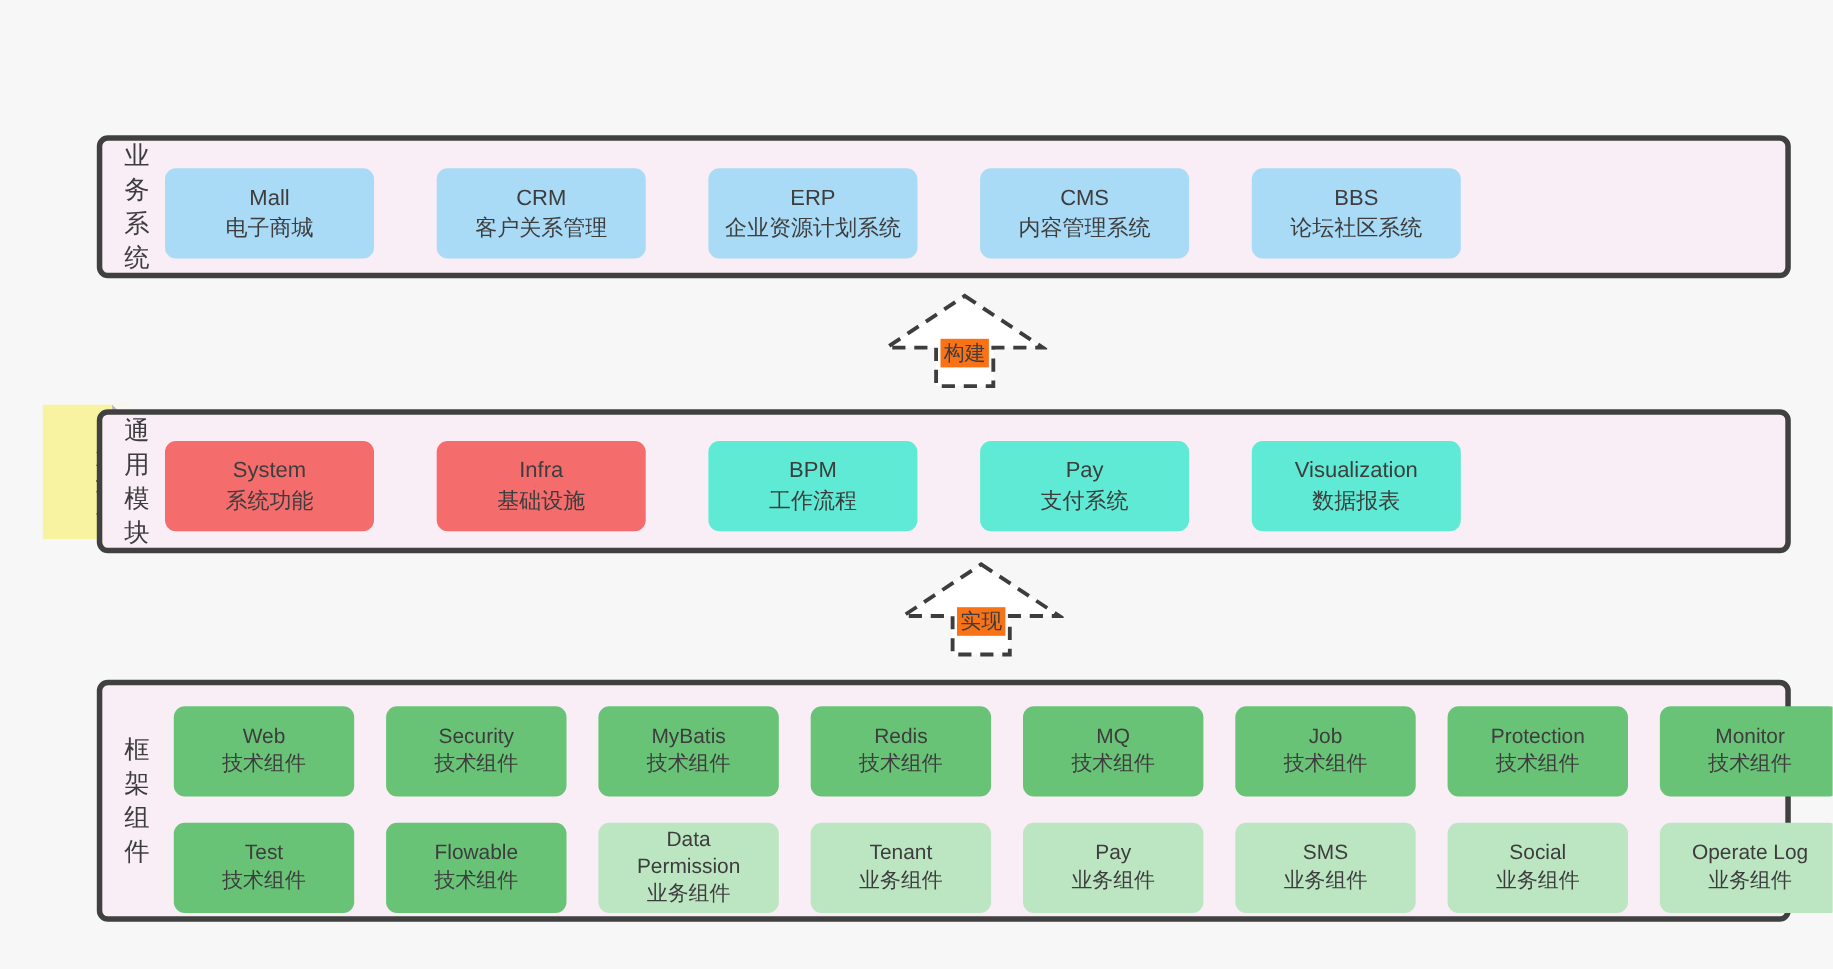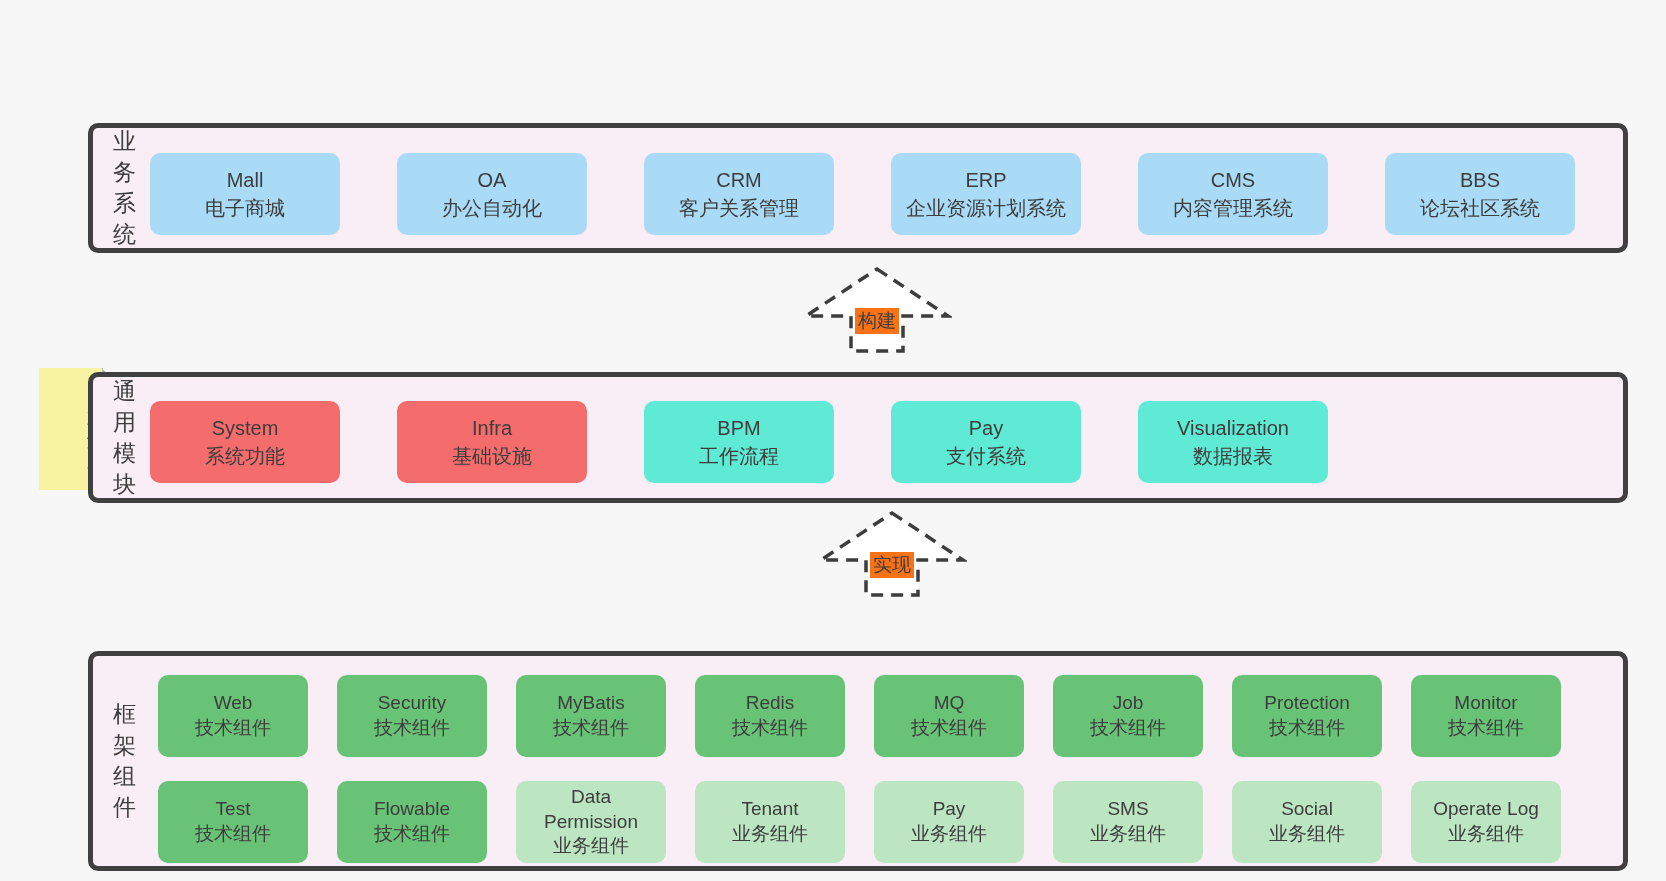--- a/index.html
+++ b/index.html
@@ -4,21 +4,21 @@
 <style>
   html,body{margin:0;padding:0;}
   body{font-family:"Liberation Sans","DejaVu Sans",sans-serif;background:#f7f7f7;}
   .stage{position:relative;width:1666px;height:881px;background:#f7f7f7;overflow:hidden;}
 
   
   .band{position:absolute;left:88px;width:1540px;background:#f9edf6;
         border:5px solid #404040;border-radius:10px;box-sizing:border-box;z-index:1;}
   .band-1{top:123px;height:130px;}
   .band-2{top:372px;height:131px;}
-  .band-3{top:651px;height:220px;padding-left:12px;}
+  .band-3{top:618px;height:220px;padding-left:12px;}
 
   
   .vlabel{position:absolute;left:18px;top:50%;transform:translateY(-50%);
           width:27px;font-size:23px;line-height:1.35;color:#3d3d3d;
           word-break:break-all;text-align:center;}
 
   
   .tab{position:absolute;width:52px;background:#f8f3a0;z-index:0;}
   .tab-2{left:39px;top:368px;height:122px;padding-left:32px;}
   .tab-3{left:39px;top:655px;height:135px;}
@@ -33,21 +33,21 @@
   .boxrow{position:absolute;left:57px;display:flex;gap:57px;}
   .band-1 .boxrow{top:25px;}
   .band-2 .boxrow{top:24px;}
   .band-3 .boxrow{left:65px;gap:29px;}
   .row-a{top:19px;}
   .row-b{top:125px;}
 
   .box{border-radius:10px;display:flex;flex-direction:column;justify-content:center;
        text-align:center;color:#3d3d3d;box-sizing:border-box;}
   .bw{width:190px;height:82px;font-size:20px;line-height:1.4;}
-  .bn{width:150px;height:82px;font-size:19px;line-height:1.3;padding:0 14px;}
+  .bn{width:164px;height:82px;font-size:19px;line-height:1.3;padding:0 14px;}
   .box span{display:block;}
 
   .c-blue{background:#a9daf6;}
   .c-red{background:#f56c6c;}
   .c-pink{background:#5eead4;}
   .c-green{background:#68c377;}
   .c-lgreen{background:#bce6c2;}
 
   
   .arrow{position:absolute;width:150px;height:88px;z-index:2;}
@@ -68,24 +68,20 @@
   </div>
 
   <div class="band band-1">
     <div class="vlabel">业务系统</div>
     <div class="boxrow">
       <div class="box bw c-blue">
         <span>Mall</span>
         <span>电子商城</span>
       </div>
       <div class="box bw c-blue">
-        <span>OA</span>
-        <span>办公自动化</span>
-      </div>
-      <div class="box bw c-blue">
         <span>CRM</span>
         <span>客户关系管理</span>
       </div>
       <div class="box bw c-blue">
         <span>ERP</span>
         <span>企业资源计划系统</span>
       </div>
       <div class="box bw c-blue">
         <span>CMS</span>
         <span>内容管理系统</span>

